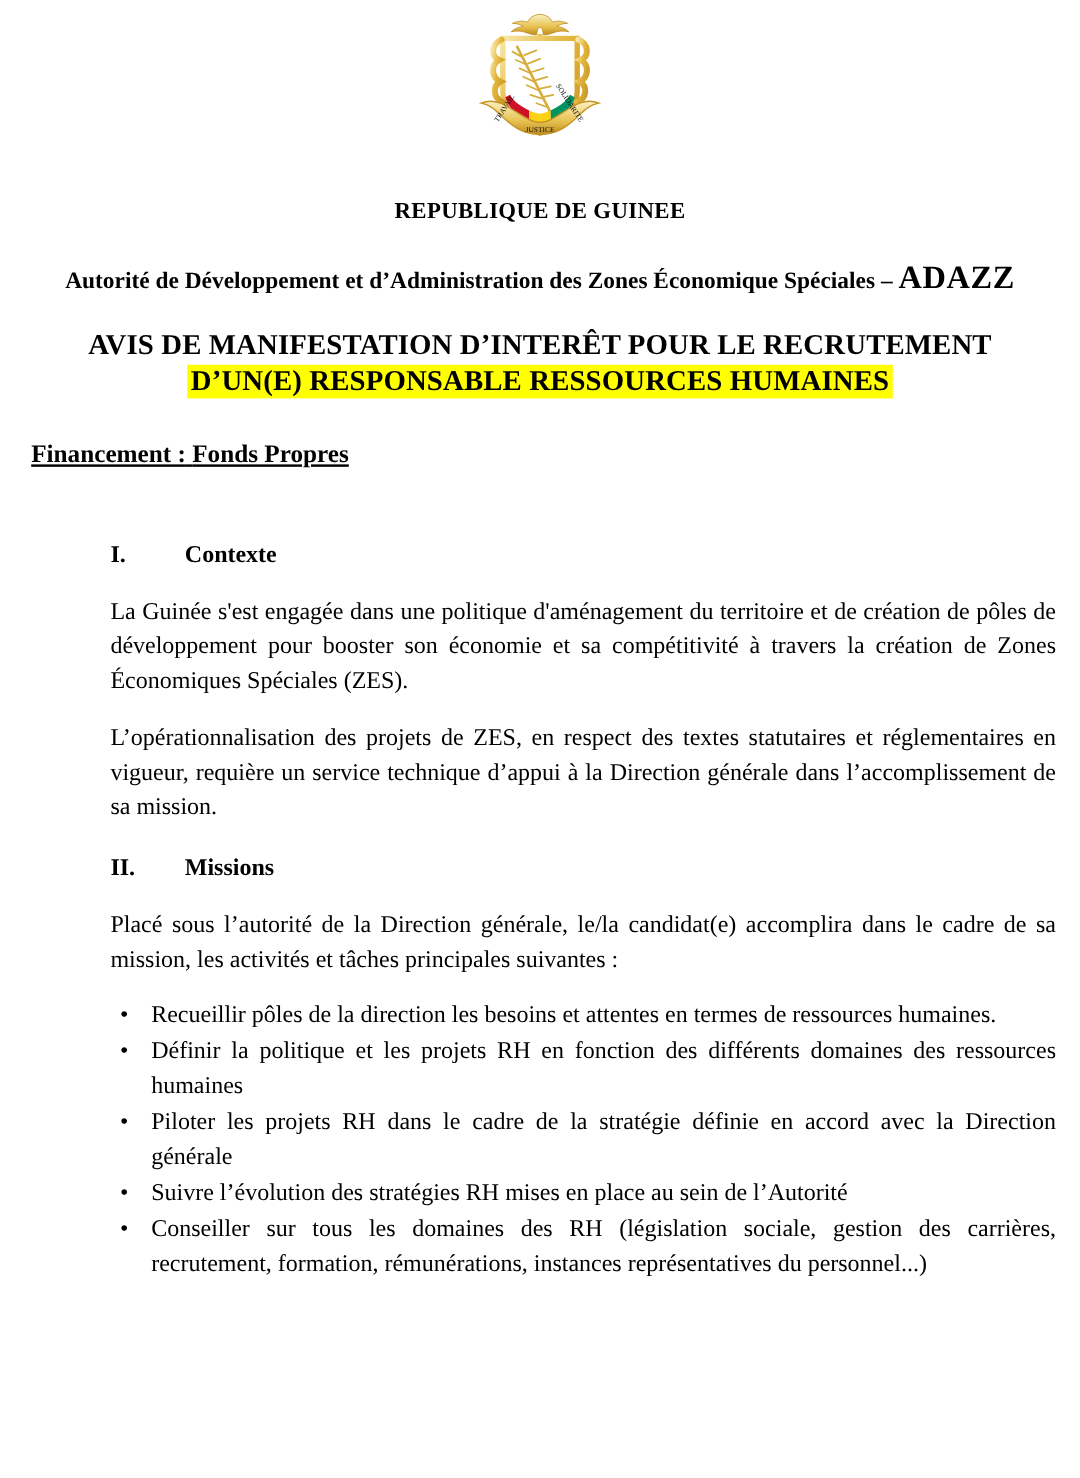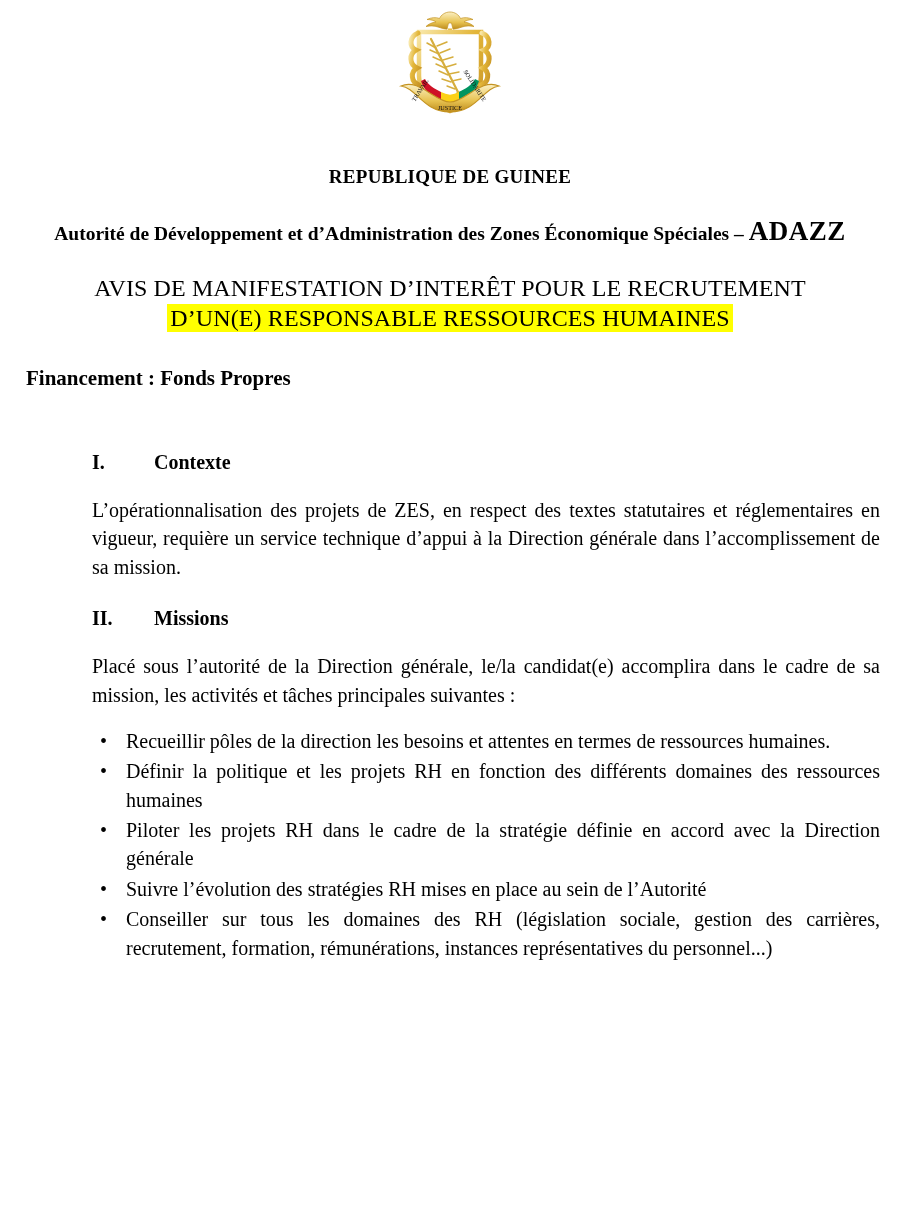--- a/index.html
+++ b/index.html
@@ -52,40 +52,40 @@
     margin: 28px 0 0 0;
     white-space: nowrap;
   }
   .authority .acronym {
     font-size: 27px;
     letter-spacing: 0.5px;
     margin-top: 37px;
   }
   .main-title {
     text-align: center;
-    font-weight: normal;
+    font-weight: bold;
     font-size: 24px;
     line-height: 1.27;
     margin: 26px 0 0 0;
     letter-spacing: 0.1px;
   }
   .main-title .hl {
     background: #FFFF00;
     padding: 1px 3px;
     box-decoration-break: clone;
     -webkit-box-decoration-break: clone;
   }
 
   
   .meta {
     font-size: 21px;
     margin: 0;
     padding: 0 0 0 6px;
   }
-  .meta.financement { margin-top: 32px; font-weight: bold; }
+  .meta.financement { margin-top: 32px; font-weight: bold; text-decoration: underline; }
   .meta.secteur     { margin-top: 22px; }
   .meta .lbl  { font-weight: bold; }
   .meta .val  { font-weight: normal; }
 
   
   .section {
     margin-top: 60px;
   }
   .section + .section { margin-top: 26px; }
   .section-heading {
@@ -202,20 +202,21 @@
   <p class="meta financement"><span class="lbl">Financement :</span>
     <span class="lbl">Fonds Propres</span></p>
 
 
   <div class="section">
     <div class="section-heading">
       <span class="num">I.</span>
       <span>Contexte</span>
     </div>
     <div class="body-col">
+      <p class="para">La Guinée s'est engagée dans une politique d'aménagement du territoire et de création de pôles de développement pour booster son économie et sa compétitivité à travers la création de Zones Économiques Spéciales (ZES).</p>
       <p class="para">L’opérationnalisation des projets de ZES, en respect des textes statutaires et réglementaires en vigueur, requière un service technique d’appui à la Direction générale dans l’accomplissement de sa mission.</p>
     </div>
   </div>
 
   <div class="section">
     <div class="section-heading">
       <span class="num">II.</span>
       <span>Missions</span>
     </div>
     <div class="body-col">

